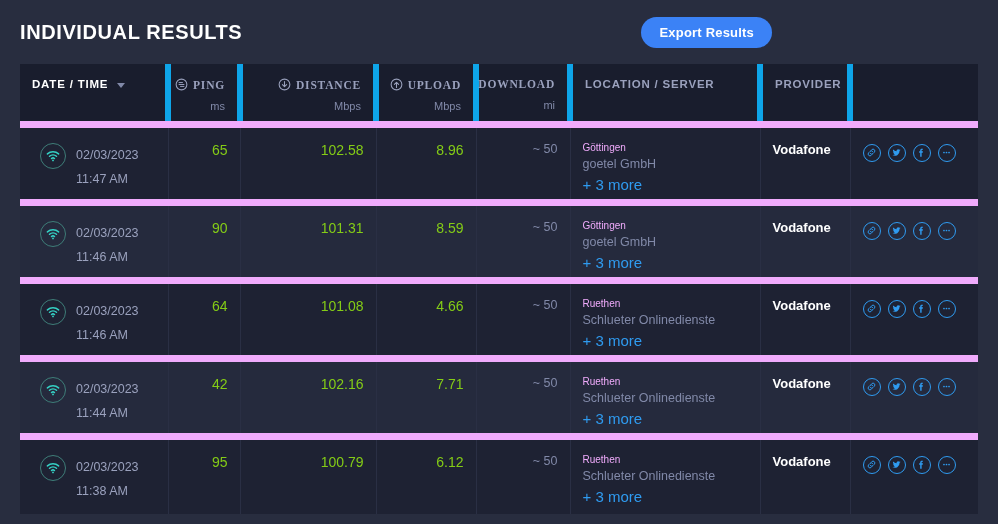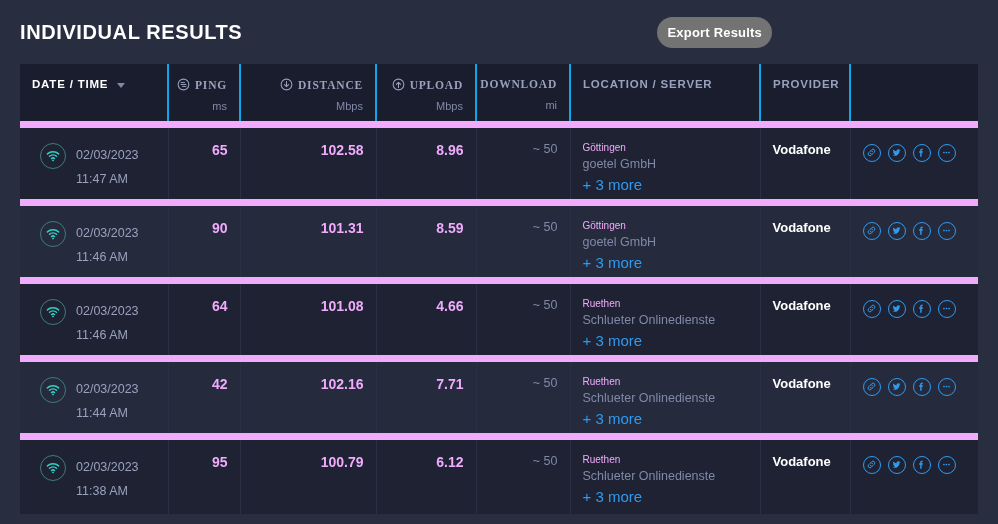--- a/index.html
+++ b/index.html
@@ -28,27 +28,27 @@
   }
 
   .page-title {
     font-size: 20px;
     font-weight: bold;
     letter-spacing: 0.6px;
     color: #ffffff;
   }
 
   .export-btn {
-    background: #737373;
+    background: #3b82f6;
     color: #ffffff;
     font-size: 13px;
     font-weight: bold;
     border: none;
     border-radius: 16px;
-    padding: 8px 10px;
+    padding: 8px 18px;
     cursor: pointer;
     letter-spacing: 0.2px;
     font-family: "Liberation Sans", sans-serif;
   }
 
   
   .table-wrap {
     position: absolute;
     left: 20px;
     top: 64px;
@@ -73,21 +73,21 @@
   col.c-prov     { width: 90px;  }
   col.c-act      { width: 128px; }
 
   
   thead tr { background: #191d2d; }
 
   thead th {
     height: 60px;
     vertical-align: top;
     padding: 14px 12px 0 12px;
-    border-right: 2px solid #0ea5e9;
+    border-right: 6px solid #0ea5e9;
     position: relative;
   }
   thead th:last-child { border-right: none; }
 
   .th-label {
     font-size: 11.5px;
     font-weight: bold;
     letter-spacing: 0.8px;
     color: #9aa1bd;
     white-space: nowrap;
@@ -143,22 +143,22 @@
     display: flex; align-items: center; justify-content: center;
     margin-top: 1px;
   }
   .wifi-badge svg { width: 14px; height: 14px; display: block; }
   .date-text { line-height: 1.55; }
   .date-line  { font-size: 12.5px; color: #9aa1bd; white-space: nowrap; }
 
   .num {
     text-align: right;
     font-size: 14px;
-    font-weight: bold;
-    color: #f0abfc;
+    font-weight: normal;
+    color: #84cc16;
     white-space: nowrap;
   }
   .dist {
     text-align: right;
     font-size: 12.5px;
     color: #8189a8;
     white-space: nowrap;
     margin-left: 12px;
   }
 

